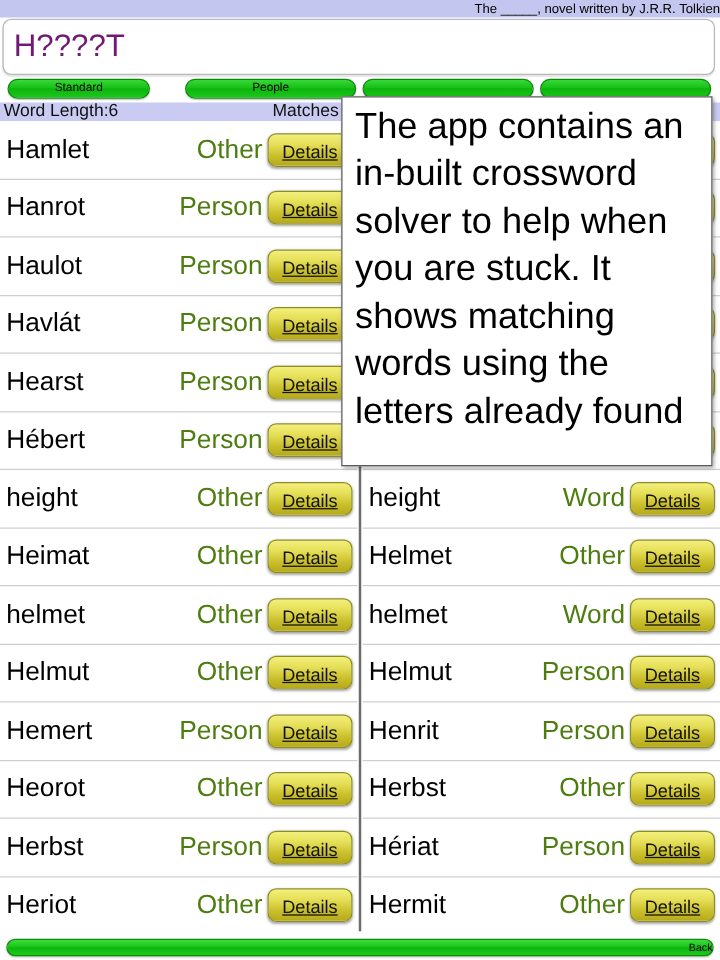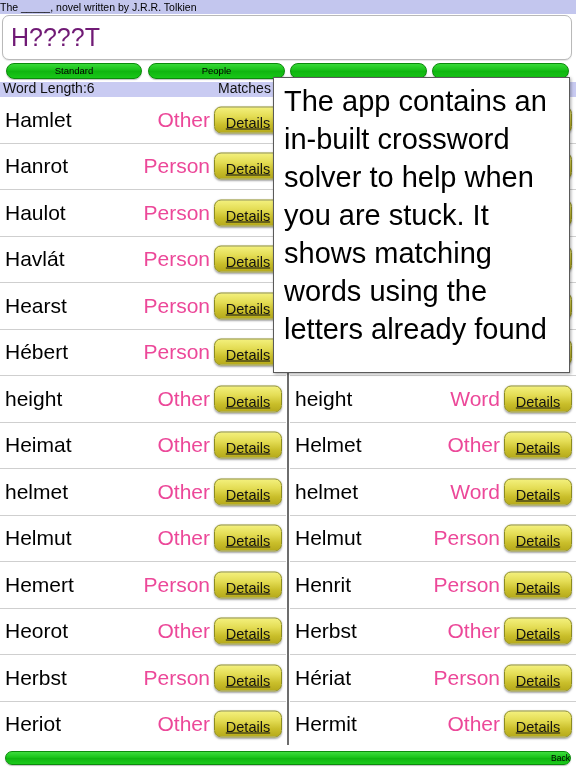--- a/index.html
+++ b/index.html
@@ -21,21 +21,21 @@
   
   .titlebar {
     position: absolute;
     left: 0; top: 0;
     width: 576px;
     height: 14px;
     background: #c3c6ee;
     color: #000;
     font-size: 10.5px;
     line-height: 14px;
-    text-align: left;
+    text-align: right;
     white-space: nowrap;
     overflow: hidden;
   }
 
   
   .searchwrap {
     position: absolute;
     left: 2px; top: 15px;
     width: 570px;
     height: 45px;
@@ -75,21 +75,21 @@
     border-radius: 8px;
     background: linear-gradient(to bottom, #37d937 0%, #17c017 45%, #0fb40f 50%, #19c819 100%);
     color: #000;
     font-size: 9.5px;
     line-height: 14px;
     text-align: center;
     white-space: nowrap;
     overflow: hidden;
     box-shadow: 0 1px 1px rgba(0,0,0,0.25);
   }
-  .gbtn.t0 { left: 6px;   width: 136px; }
+  .gbtn.t0 { left: 6px;   width: 114px; }
   .gbtn.t1 { left: 148px; width: 137px; }
   .gbtn.t2 { left: 290px; width: 137px; }
   .gbtn.t3 { left: 432px; width: 137px; }
 
   
   .infobar {
     position: absolute;
     left: 0; top: 82px;
     width: 576px;
     height: 15px;
@@ -139,21 +139,21 @@
     transform: translateY(-50%);
     font-size: 21px;
     color: #000000;
     white-space: nowrap;
   }
   .row .kind {
     position: absolute;
     right: 76px; top: 50%;
     transform: translateY(-50%);
     font-size: 21px;
-    color: #ec4899;
+    color: #4d7c0f;
     white-space: nowrap;
   }
   .row .details {
     position: absolute;
     right: 4px; top: 50%;
     transform: translateY(-50%);
     width: 68px;
     height: 27px;
     box-sizing: border-box;
     border: 1px solid #8c8c20;

